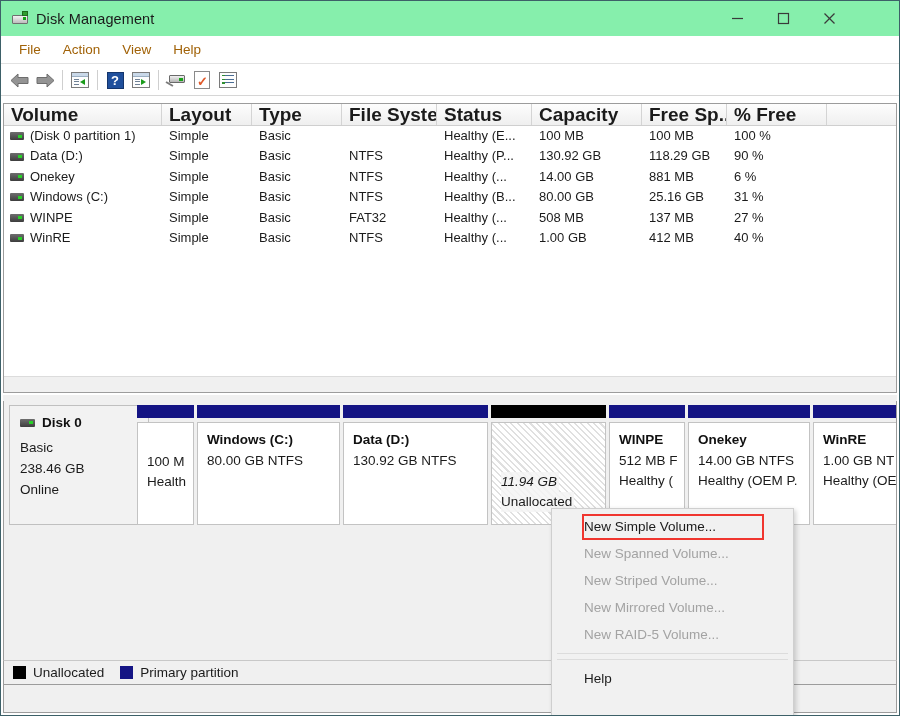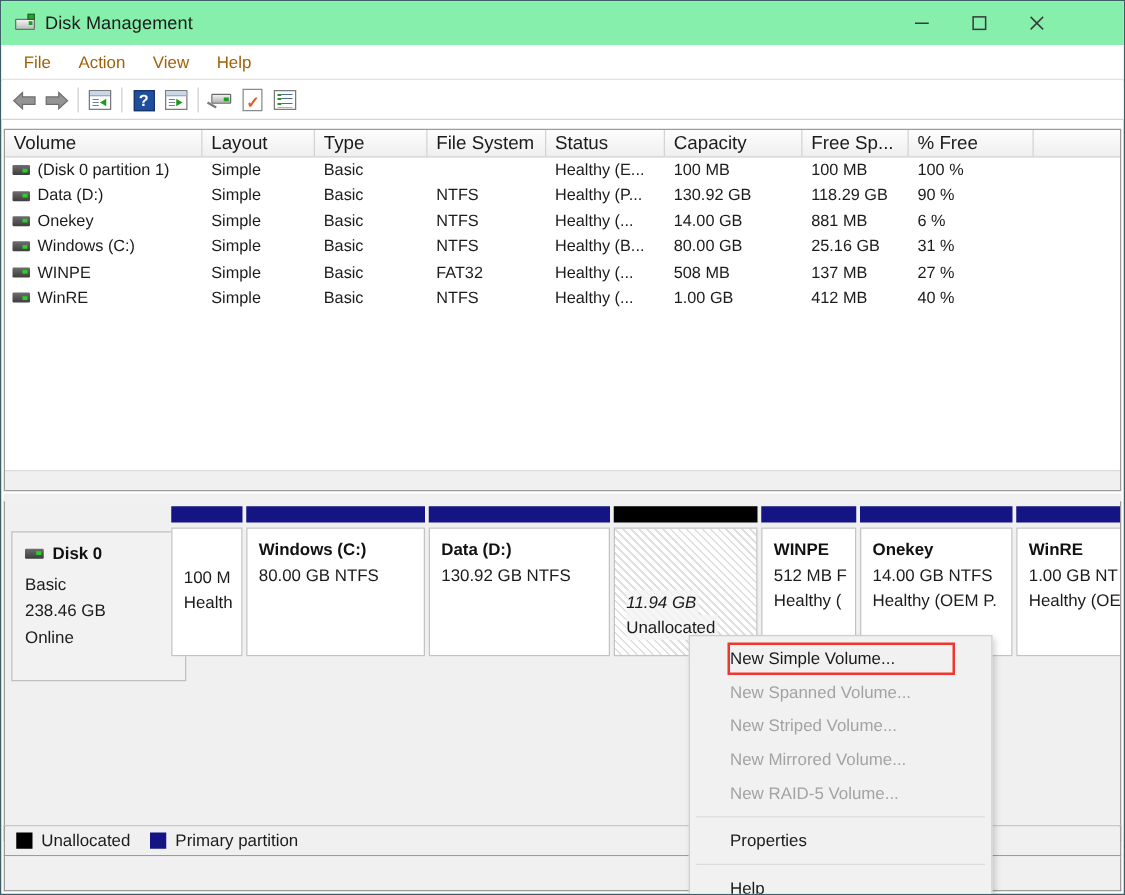--- a/index.html
+++ b/index.html
@@ -178,25 +178,25 @@
     background: #ffffff;
     box-sizing: border-box;
     overflow: hidden;
   }
   .lheader {
     display: flex; height: 21px;
     background: linear-gradient(#fdfdfd,#efefef);
     border-bottom: 1px solid #cfcfcf;
   }
   .lheader .hc {
-    font-size: 15px; color: #1b1b1b;
+    font-size: 19px; color: #1b1b1b;
     padding-left: 7px; line-height: 21px;
     border-right: 1px solid #d4d4d4;
     box-sizing: border-box; overflow: hidden;
-    white-space: nowrap; flex: none;
+    white-space: nowrap; flex: none; font-weight: bold;
   }
   .lrow { display: flex; height: 20.4px; align-items: center; }
   .lrow .c {
     font-size: 13px; color: #1b1b1b;
     padding-left: 7px; box-sizing: border-box;
     white-space: nowrap; overflow: hidden; flex: none;
     line-height: 20.4px;
   }
   .lrow .c.vol { display: flex; align-items: center; padding-left: 6px; }
   .volicon {
@@ -251,21 +251,20 @@
     position: absolute; left: 0px; top: 0px;
     height: 127px; width: 100%;
   }
   .diskinfo {
     position: absolute; left: 5px; top: 4px;
     width: 140px; height: 120px;
     background: #f2f2f2;
     border: 1px solid #c0c0c0;
     box-sizing: border-box;
     padding: 9px 0 0 10px;
-    margin-top: 20px;
   }
   .diskinfo .dname {
     display: flex; align-items: center;
     font-size: 13.5px; font-weight: bold; color: #111;
     margin-bottom: 7px;
   }
   .diskinfo .dicon {
     width: 15px; height: 8px; margin-right: 7px; flex: none;
     background: linear-gradient(#6e6e6e,#3d3d3d); border-radius: 1px;
     position: relative;
@@ -646,18 +645,17 @@
   <div class="statusbar"></div>
 
   <div class="ctxmenu">
     <div class="ci">New Simple Volume...</div>
     <div class="hl"></div>
     <div class="ci disabled">New Spanned Volume...</div>
     <div class="ci disabled">New Striped Volume...</div>
     <div class="ci disabled">New Mirrored Volume...</div>
     <div class="ci disabled">New RAID-5 Volume...</div>
     <div class="sep"></div>
-    <div class="ci">Properties</div>
     <div class="sep"></div>
     <div class="ci">Help</div>
   </div>
 
 </div>
 
 </body></html>

